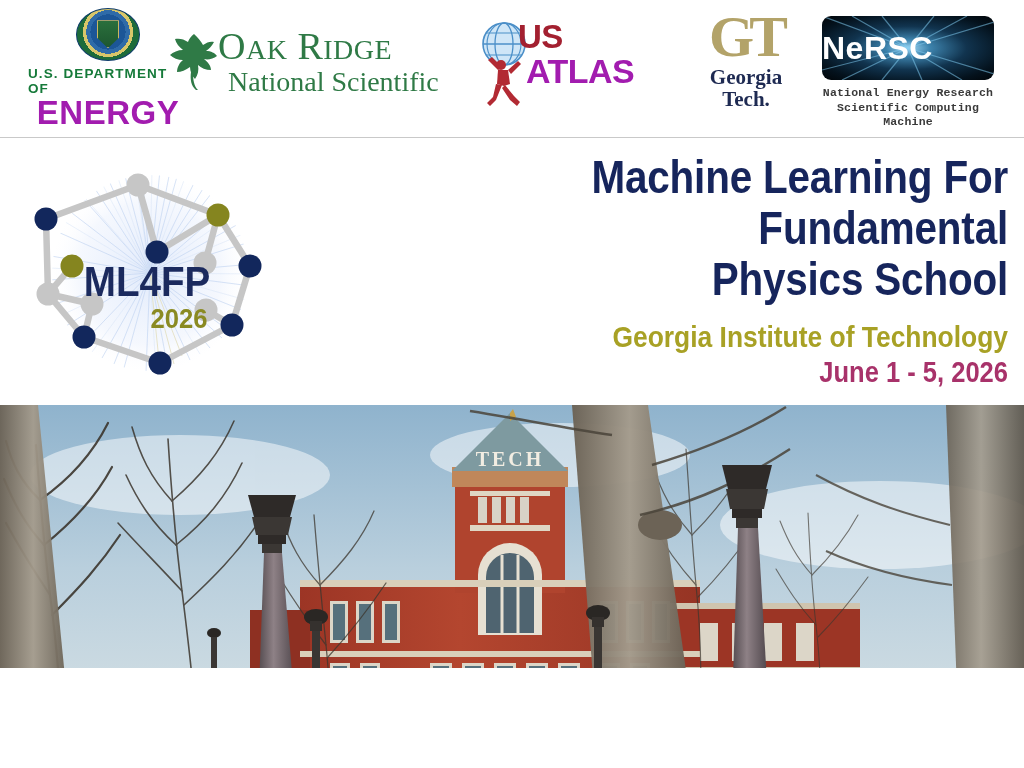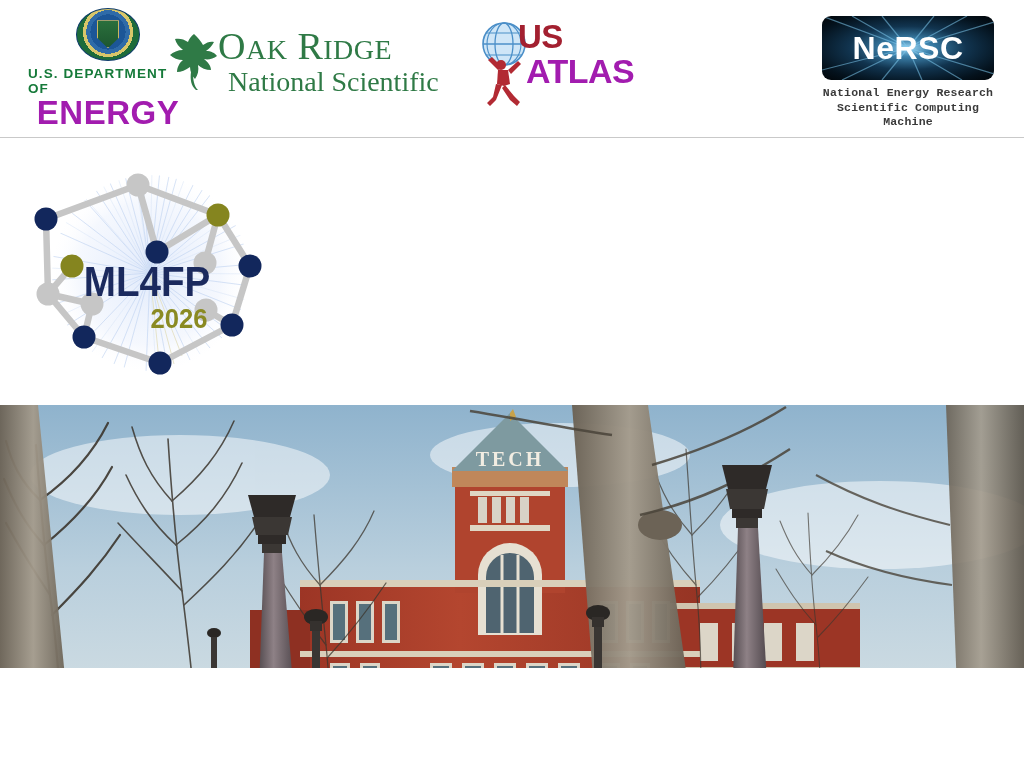--- a/index.html
+++ b/index.html
@@ -75,21 +75,21 @@
              font-weight: bold; color: #B3A369; line-height: 0.92;
              letter-spacing: -5px; }
   .gt-name { font-family: "Liberation Serif", serif; font-size: 21px;
              font-weight: bold; color: #1E2A52; line-height: 1.02;
              text-align: center; margin-top: 4px; }
 
   
   .nersc { left: 822px; top: 16px; width: 180px; height: 110px; }
   .nersc-badge { width: 172px; height: 64px; border-radius: 9px;
              background: radial-gradient(ellipse at 50% 50%, #9fd8f5 0%, #3d83ad 18%, #11344f 48%, #04121d 80%, #010508 100%);
-             display: flex; align-items: center; justify-content: center;
+             display: flex; align-items: center; justify-content: flex-start;
              position: relative; overflow: hidden; }
   .nersc-rays { position: absolute; inset: 0; }
   .nersc-word { position: relative; font-size: 32px; font-weight: bold;
              color: #ffffff; letter-spacing: 0.5px; z-index: 2; }
   .nersc-sub { margin-top: 6px; font-size: 11.5px; font-weight: bold;
              color: #3a3a3a; line-height: 1.28; letter-spacing: 0.2px;
              text-align: center; width: 172px; font-family: Liberation Mono, monospace; }
 
   
   .title-band {
@@ -171,20 +171,27 @@
           <path d="M14 14 L4 4 L8 1 L19 12 Z"></path>
           <path d="M24 14 L34 5 L37 8 L27 18 Z"></path>
           <path d="M18 29 L12 44 L6 50 L3 47 L9 41 L12 28 Z"></path>
           <path d="M21 29 L30 40 L36 46 L33 50 L26 44 L18 32 Z"></path>
         </g>
       </svg>
       <div class="usatlas-us">US</div>
       <div class="usatlas-atlas">ATLAS</div>
     </div>
 
+    <div class="logo gt">
+      <div class="gt-mark">GT</div>
+      <div class="gt-name">
+        <div>Georgia</div>
+        <div>Tech.</div>
+      </div>
+    </div>
 
     <div class="logo nersc">
       <div class="nersc-badge">
         <svg class="nersc-rays" viewBox="0 0 172 64" preserveAspectRatio="none">
           <g stroke="#7fc9ee" stroke-width="1.2" opacity="0.55">
             <line x1="86" y1="32" x2="0" y2="0"></line>
               <line x1="86" y1="32" x2="30" y2="0"></line>
             <line x1="86" y1="32" x2="60" y2="0"></line>
               <line x1="86" y1="32" x2="112" y2="0"></line>
             <line x1="86" y1="32" x2="145" y2="0"></line>
@@ -315,20 +322,28 @@
         <circle cx="62" cy="108" r="11.5" fill="#85851F"></circle>
         <circle cx="82" cy="146" r="11.5" fill="#C6C6C6"></circle>
         <circle cx="195" cy="105" r="11.5" fill="#C6C6C6"></circle>
         <circle cx="196" cy="152" r="11.5" fill="#C6C6C6"></circle>
       </g>
 
       <text class="ml-acronym" x="137" y="138" text-anchor="middle" font-family="Liberation Sans, sans-serif" font-size="42" font-weight="bold" fill="#1B2A5E" transform="scale(0.92,1) translate(12,0)">ML4FP</text>
       <text class="ml-year" x="170" y="170" text-anchor="middle" font-family="Liberation Sans, sans-serif" font-size="27" font-weight="bold" fill="#8A8A22" transform="scale(0.95,1) translate(8,0)">2026</text>
     </svg>
 
+    <div class="title-block">
+      <div class="school-title">
+        <div>Machine Learning For Fundamental</div>
+        <div>Physics School</div>
+      </div>
+      <div class="school-venue">Georgia Institute of Technology</div>
+      <div class="school-dates">June 1 - 5, 2026</div>
+    </div>
   </div>
 
   <div class="photo">
     <svg viewBox="0 0 1024 363" preserveAspectRatio="none">
       <defs>
         <linearGradient id="sky" x1="0" y1="0" x2="0" y2="1">
           <stop offset="0%" stop-color="#8fb3cd"></stop>
           <stop offset="45%" stop-color="#b9cfdd"></stop>
           <stop offset="100%" stop-color="#dbe4e6"></stop>
         </linearGradient>

